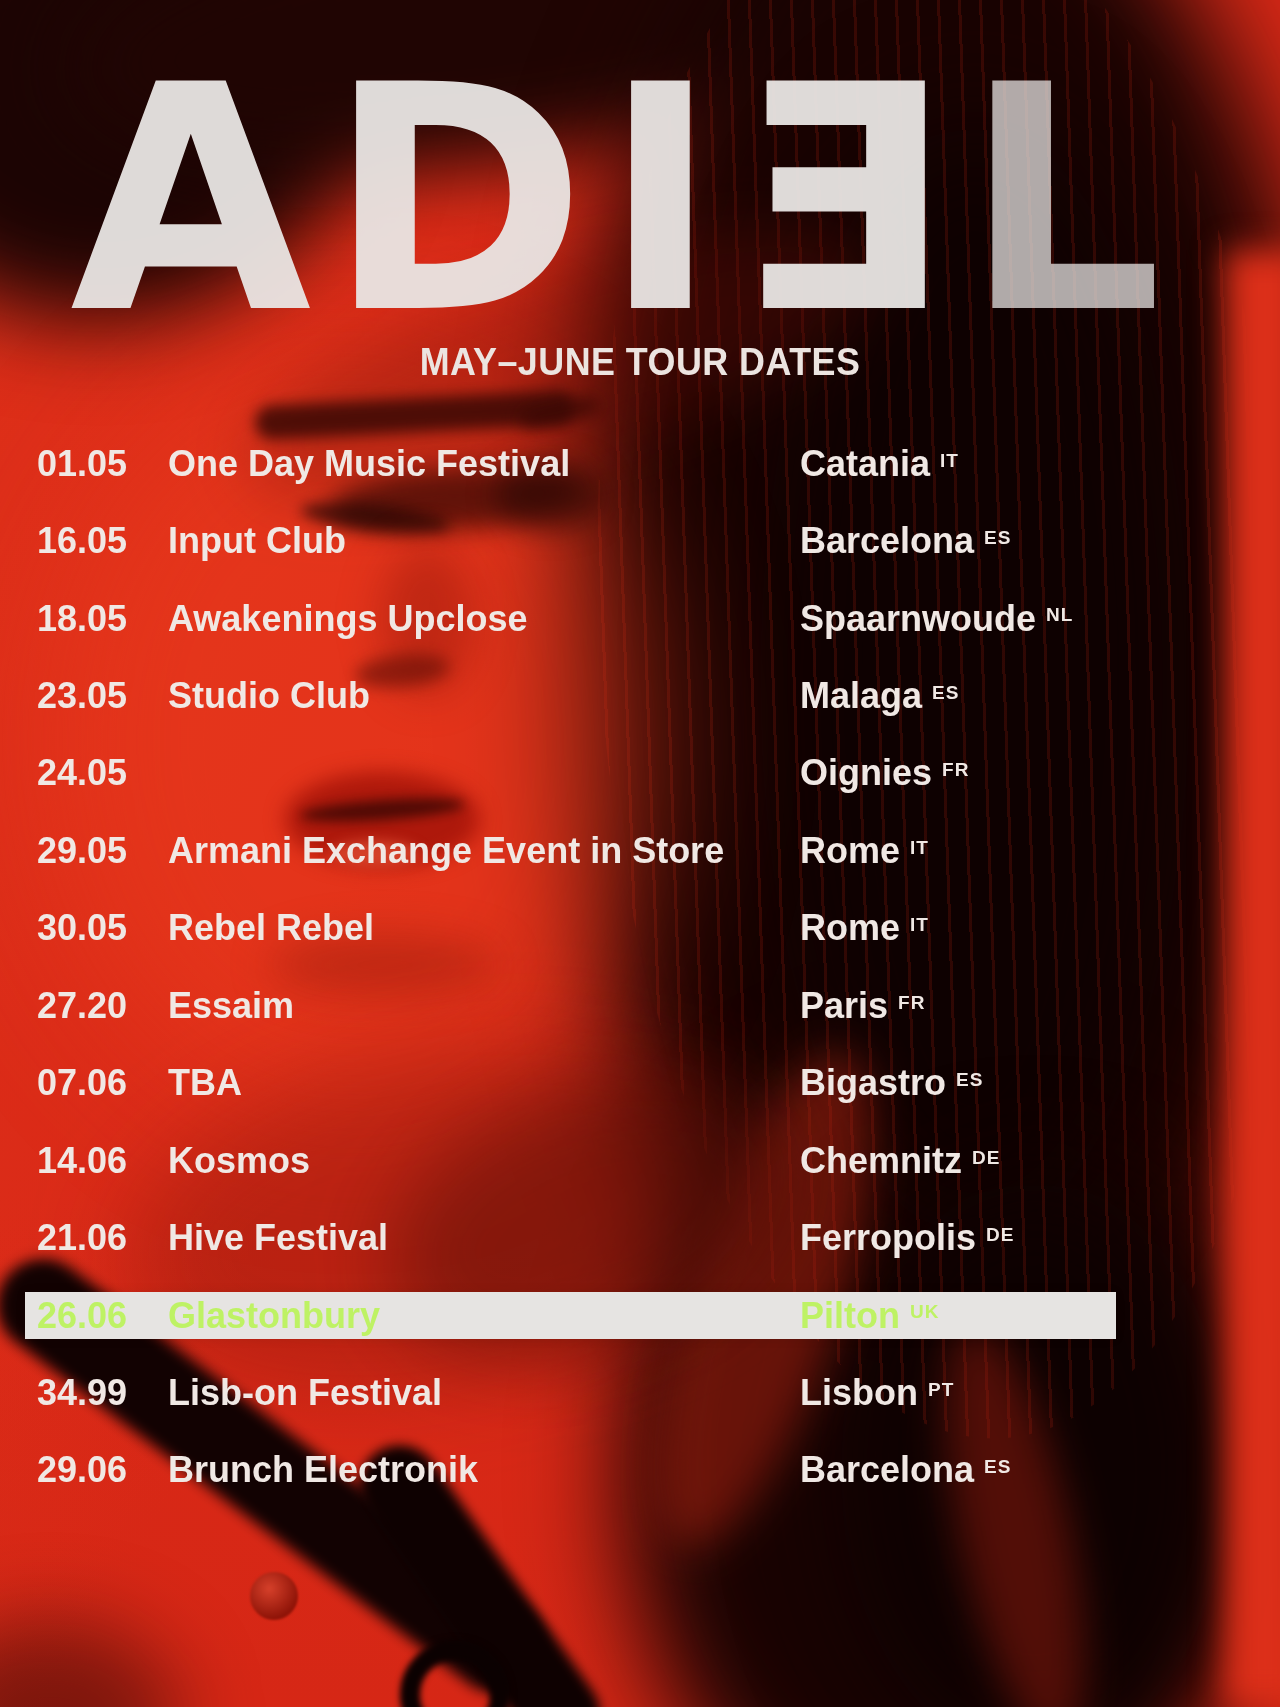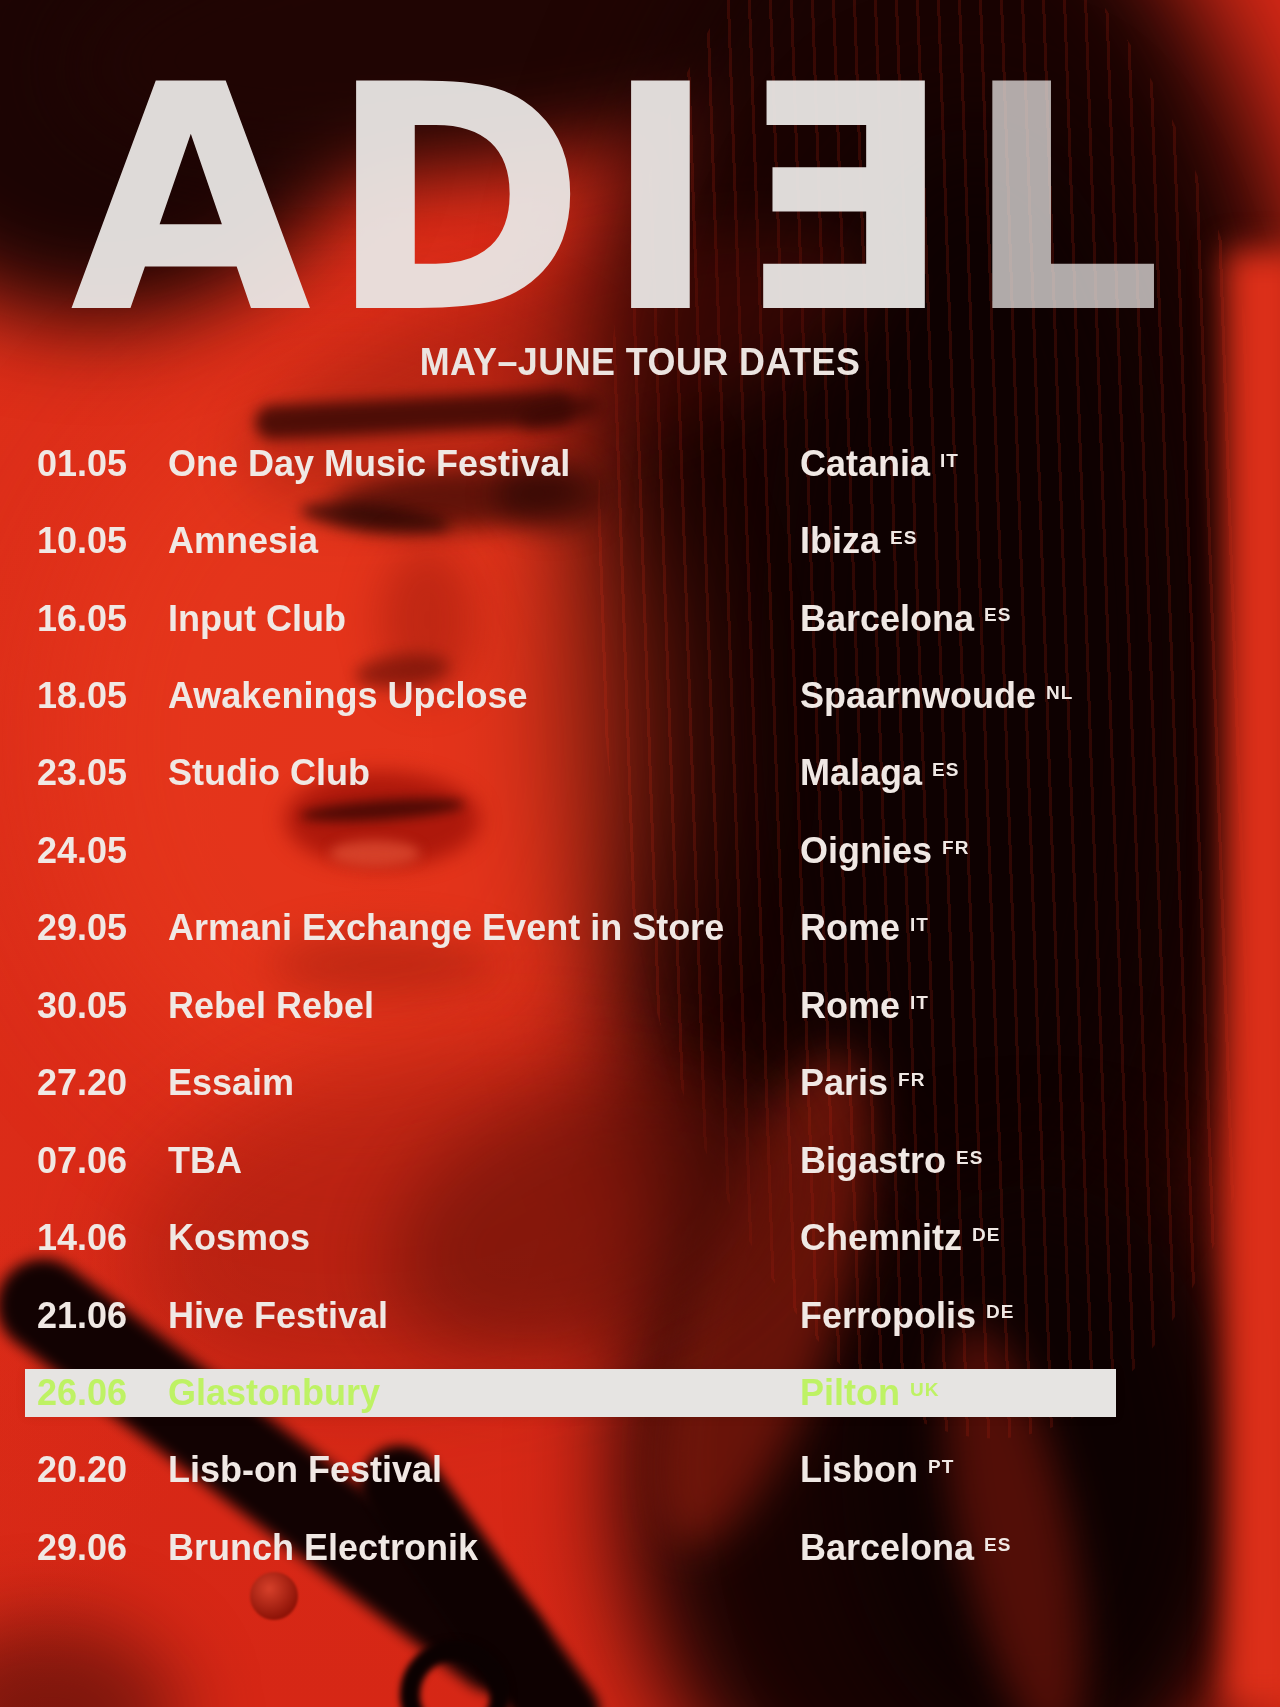--- a/index.html
+++ b/index.html
@@ -121,25 +121,20 @@
 
   <div class="txt" id="subtitle">MAY–JUNE TOUR DATES</div>
 
   <div class="txt" id="tour-list">
       <div class="row">
         <span class="cell date">01.05</span>
         <span class="cell venue">One Day Music Festival</span>
         <span class="cell city"><span>Catania</span><span class="cc">IT</span></span>
       </div>
       <div class="row">
-        <span class="cell date">10.05</span>
-        <span class="cell venue">Amnesia</span>
-        <span class="cell city"><span>Ibiza</span><span class="cc">ES</span></span>
-      </div>
-      <div class="row">
         <span class="cell date">16.05</span>
         <span class="cell venue">Input Club</span>
         <span class="cell city"><span>Barcelona</span><span class="cc">ES</span></span>
       </div>
       <div class="row">
         <span class="cell date">18.05</span>
         <span class="cell venue">Awakenings Upclose</span>
         <span class="cell city"><span>Spaarnwoude</span><span class="cc">NL</span></span>
       </div>
       <div class="row">
@@ -181,21 +176,21 @@
         <span class="cell venue">Hive Festival</span>
         <span class="cell city"><span>Ferropolis</span><span class="cc">DE</span></span>
       </div>
       <div class="row highlight">
         <div class="band"></div>
         <span class="cell date">26.06</span>
         <span class="cell venue">Glastonbury</span>
         <span class="cell city"><span>Pilton</span><span class="cc">UK</span></span>
       </div>
       <div class="row">
-        <span class="cell date">20.20</span>
+        <span class="cell date">34.99</span>
         <span class="cell venue">Lisb-on Festival</span>
         <span class="cell city"><span>Lisbon</span><span class="cc">PT</span></span>
       </div>
       <div class="row">
         <span class="cell date">29.06</span>
         <span class="cell venue">Brunch Electronik</span>
         <span class="cell city"><span>Barcelona</span><span class="cc">ES</span></span>
       </div>
     </div>
 

